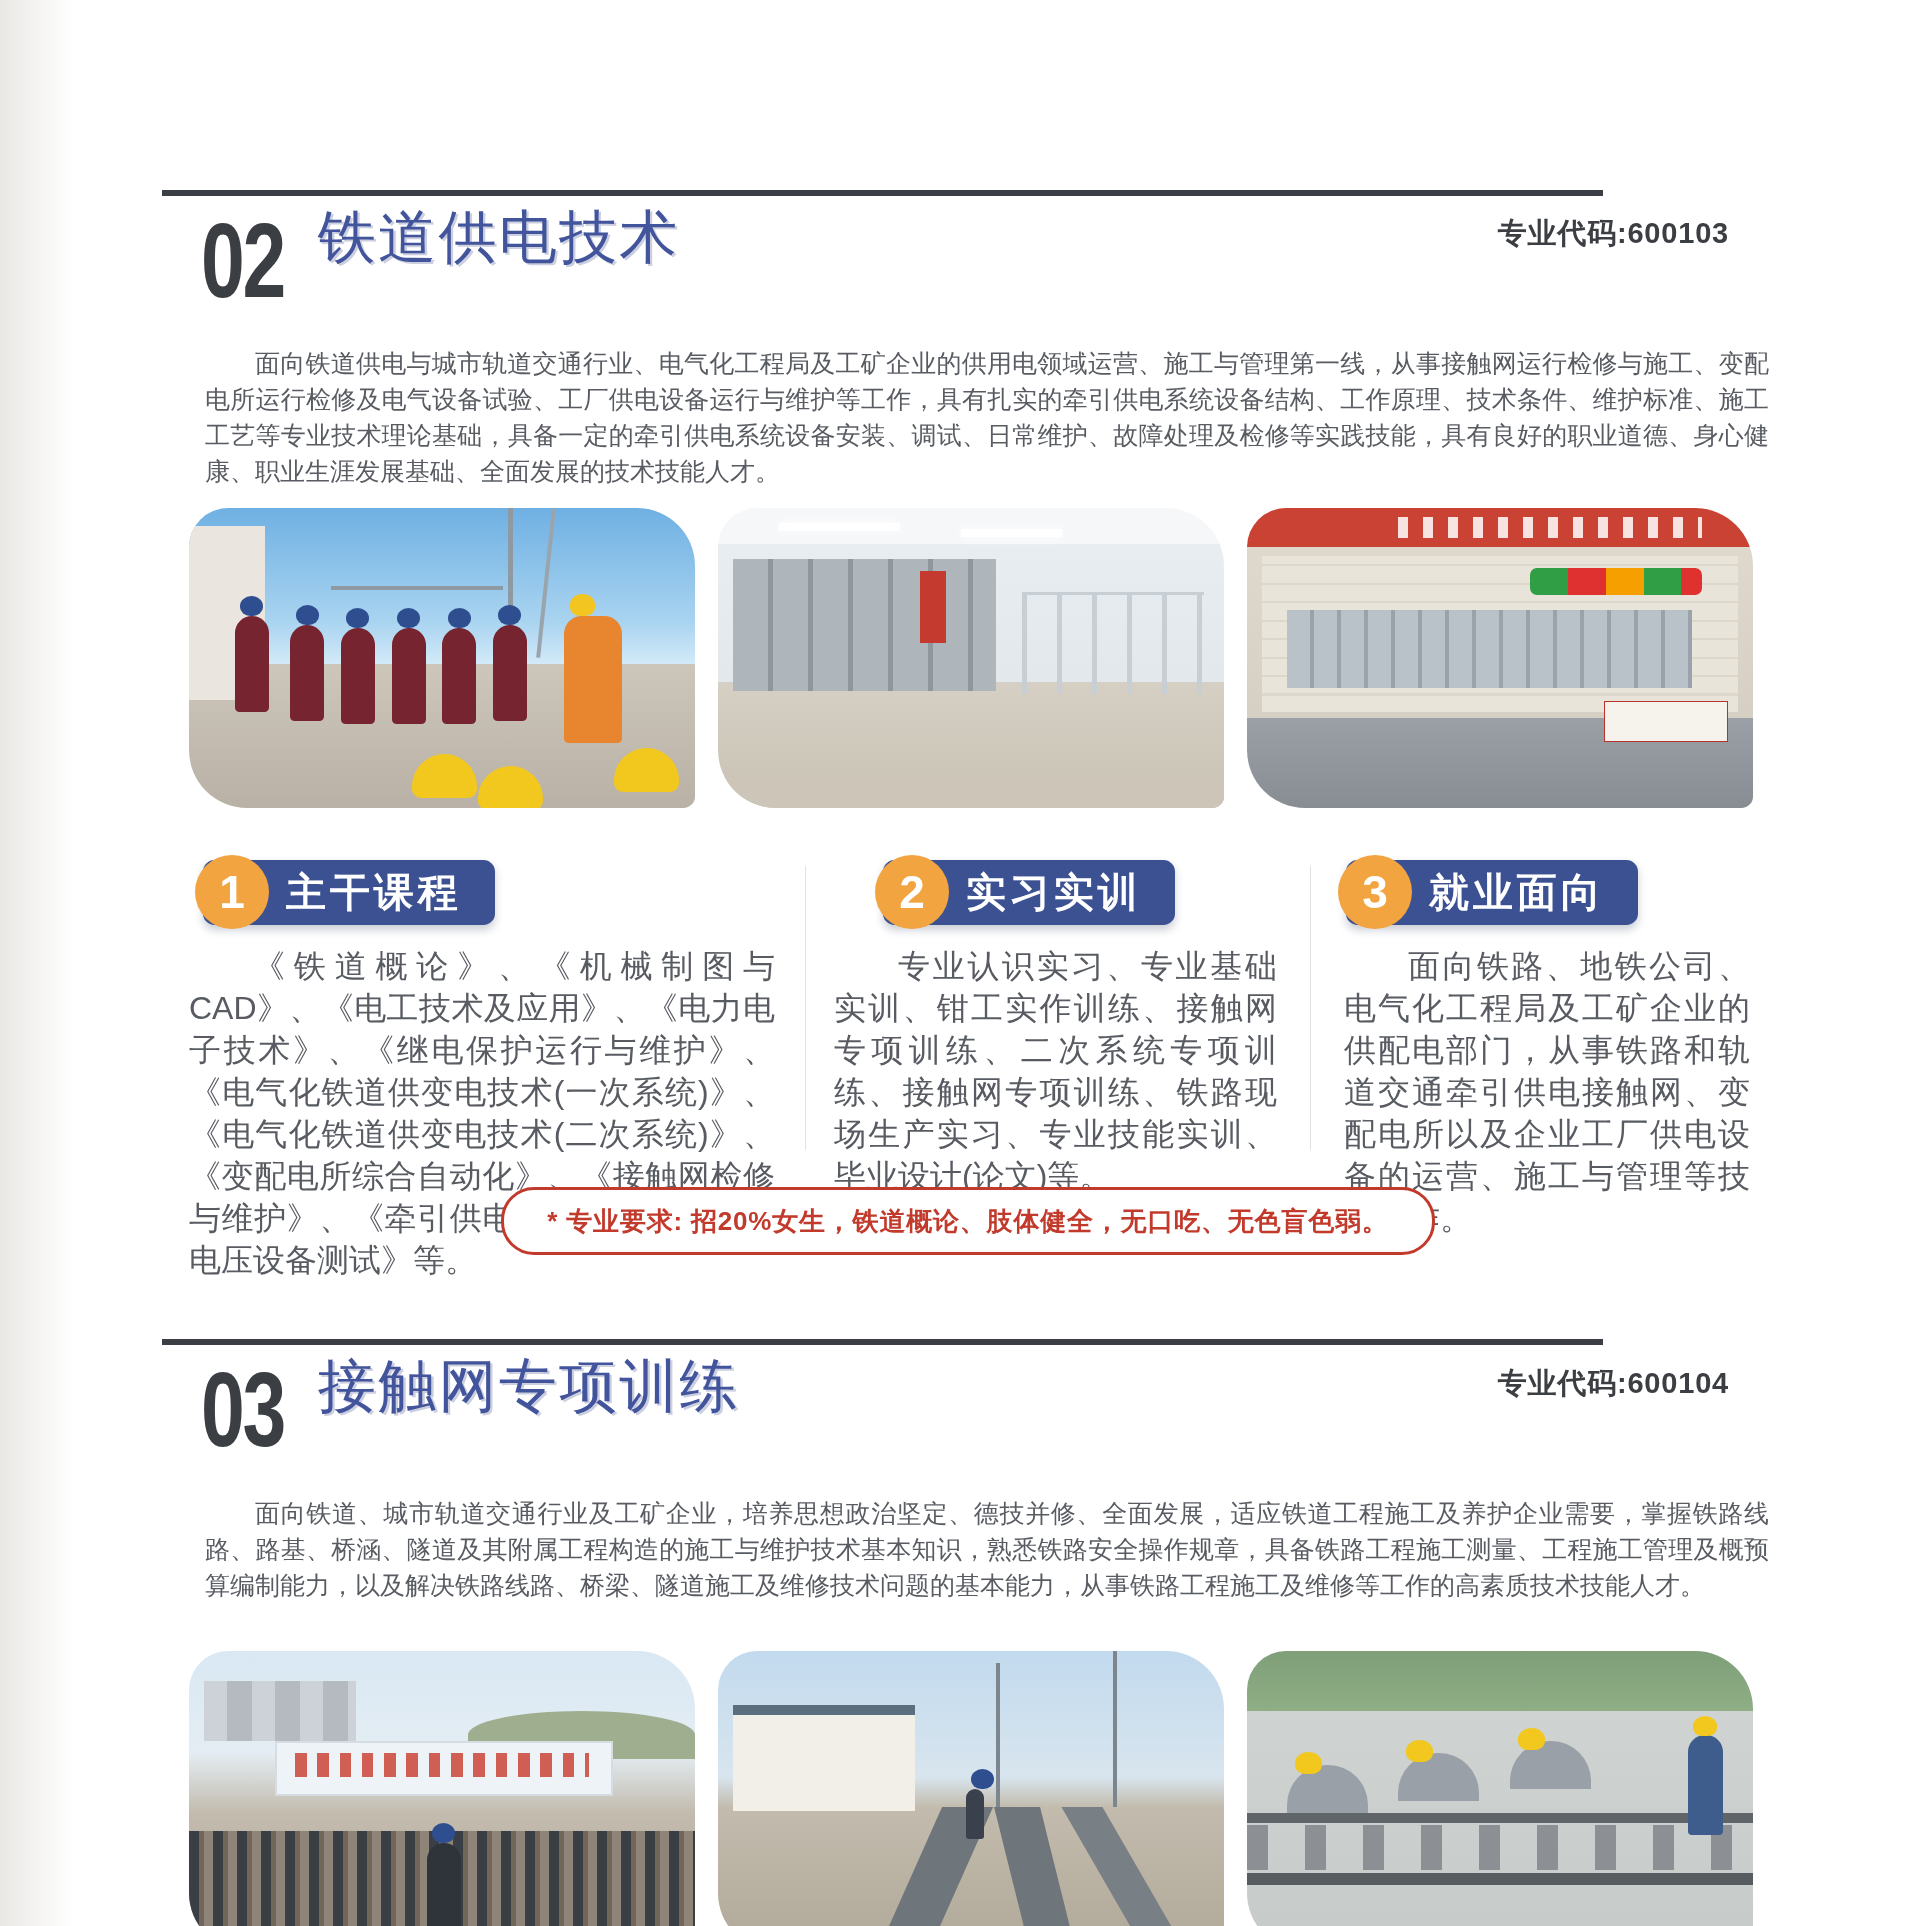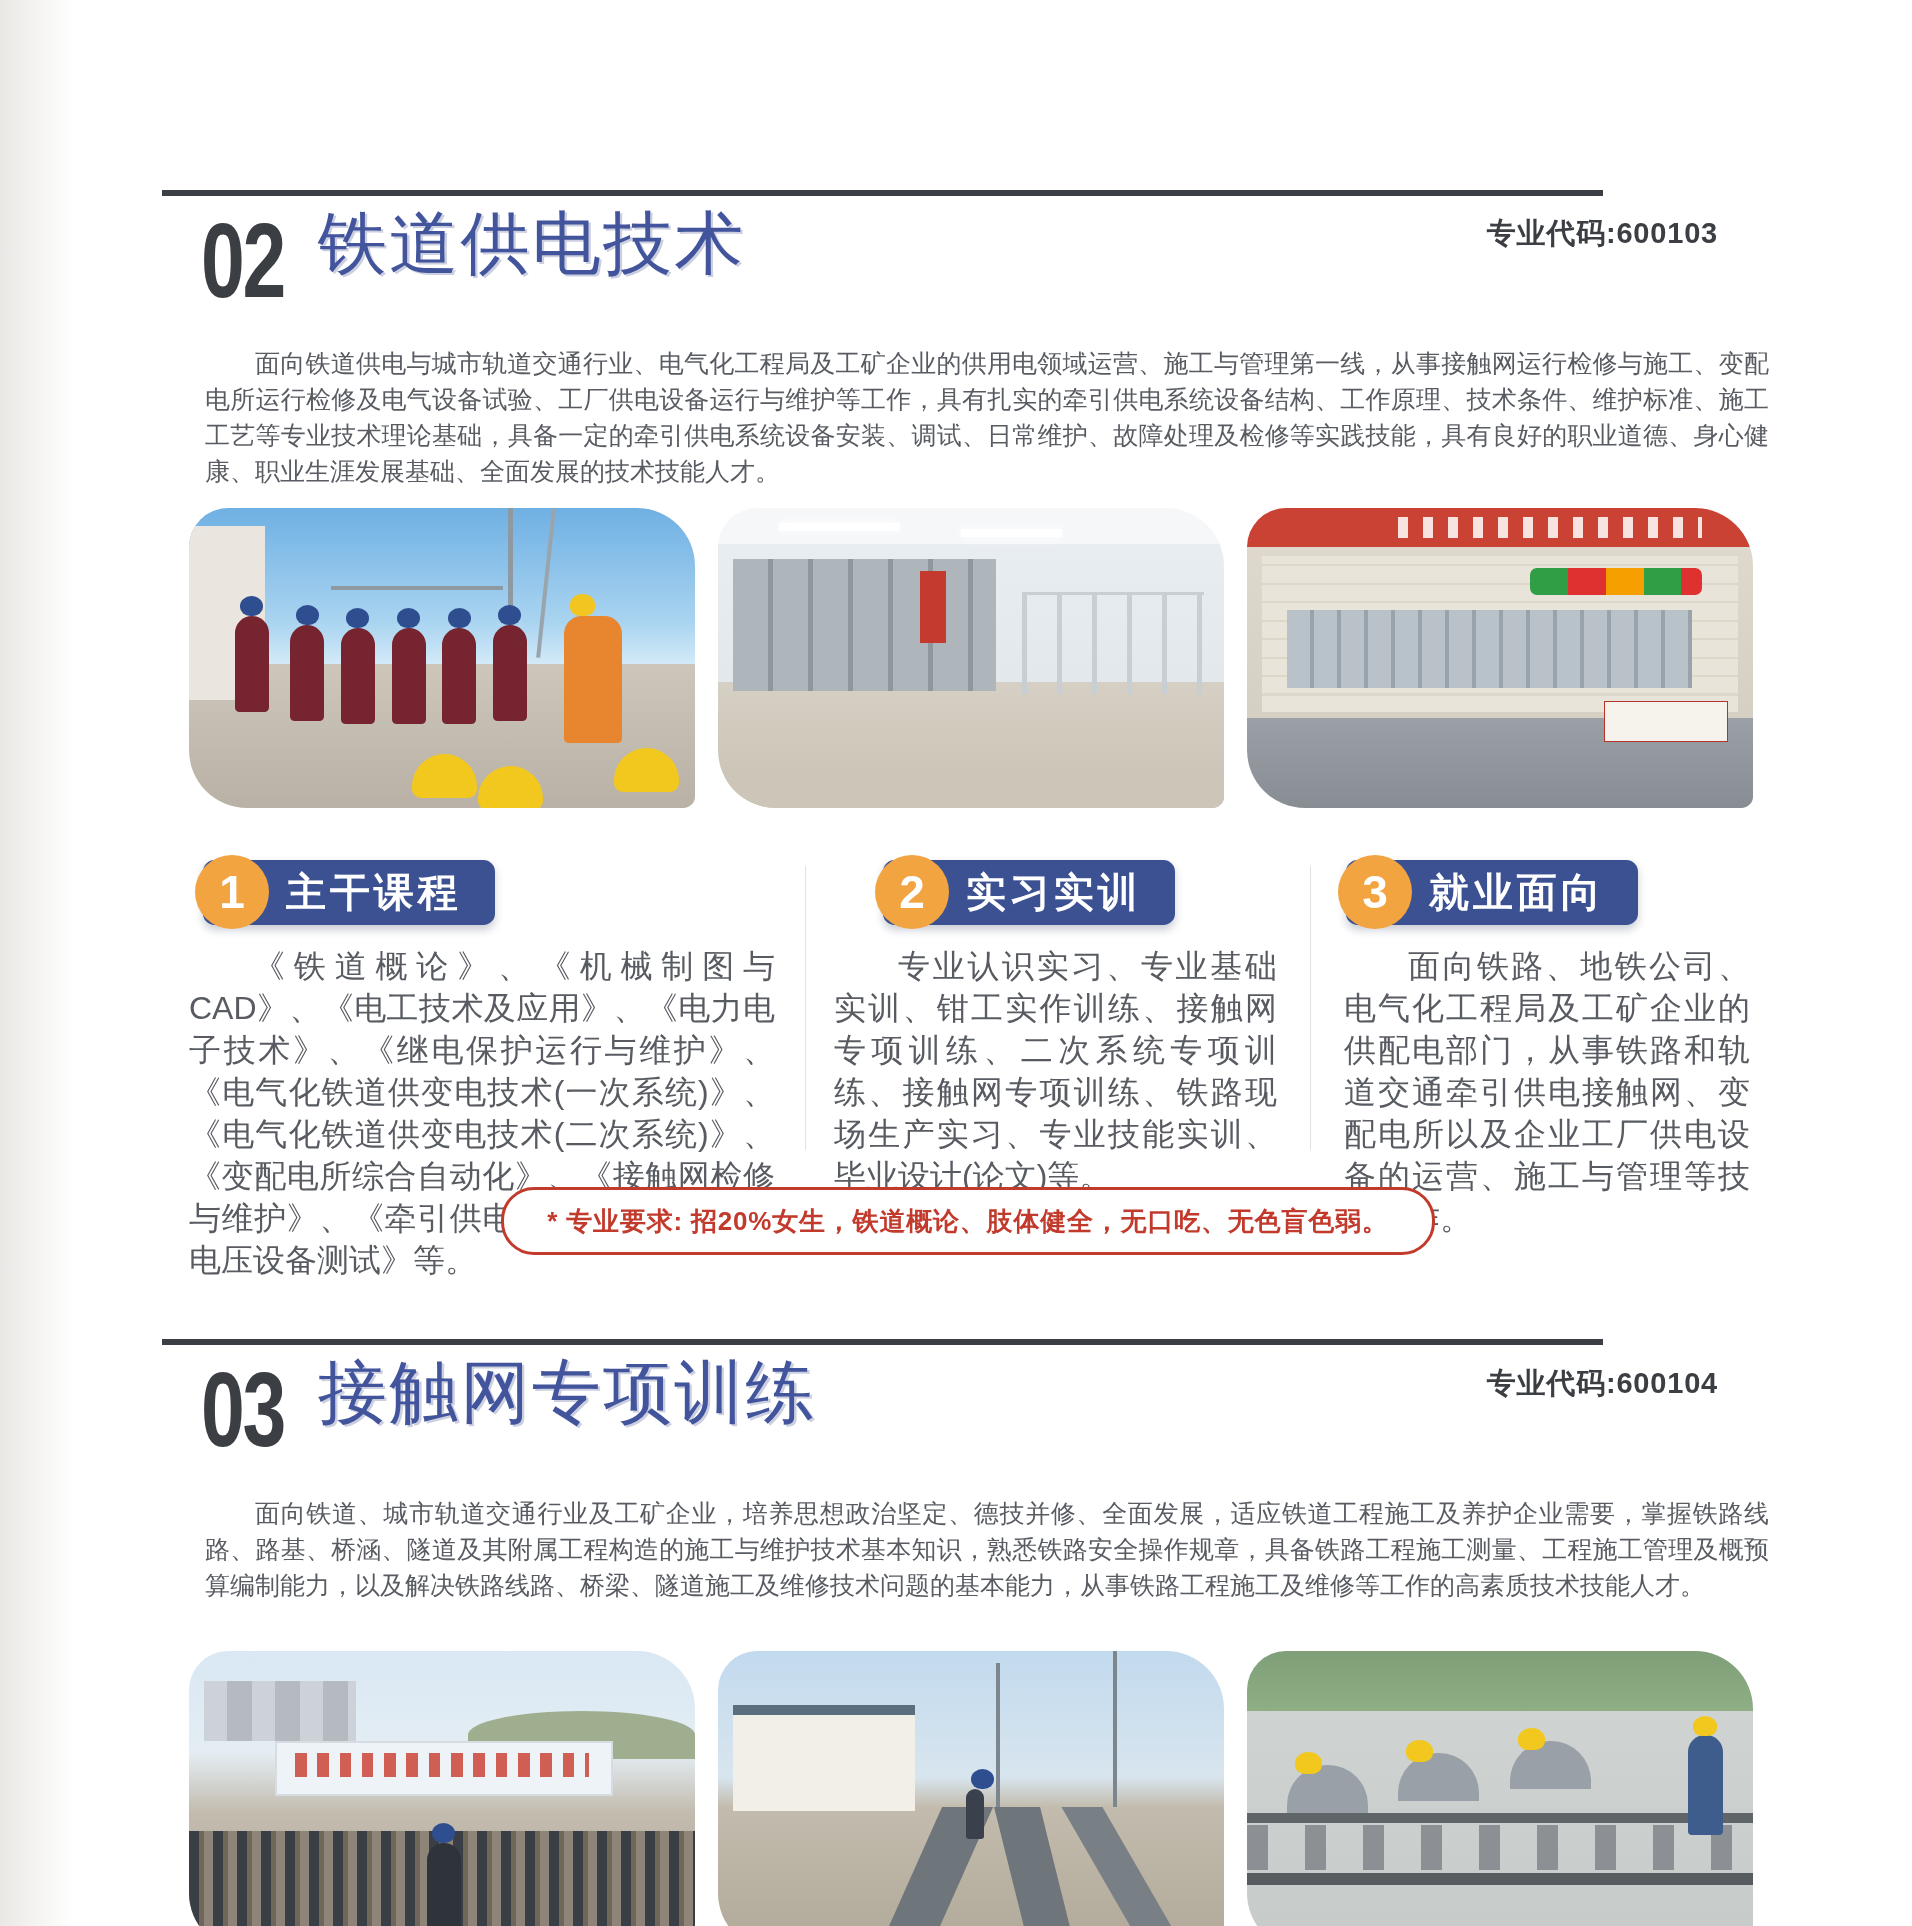--- a/index.html
+++ b/index.html
@@ -8,24 +8,24 @@
   .edge-shade{position:absolute;left:0;top:0;bottom:0;width:73px;
     background:linear-gradient(90deg,#eae8e5 0%,rgba(255,255,255,0) 100%);}
 
   .rule{position:absolute;left:162px;width:1441px;height:6.2px;background:#3b3f45;}
   #rule1{top:190px;} #rule2{top:1339px;}
 
   .headline{position:absolute;left:201px;display:flex;align-items:flex-start;}
   #headline1{top:208px;} #headline2{top:1357px;}
   .head-num{font-size:105px;line-height:1;font-weight:700;color:#3b3e43;
     transform:scaleX(.75);transform-origin:left top;letter-spacing:-3.1px;}
-  .head-title{font-family:"Liberation Serif","DejaVu Serif",serif;font-size:69px;line-height:1.05;
+  .head-title{font-family:"Liberation Serif","DejaVu Serif",serif;font-size:58px;line-height:1.05;
     color:#42549c;margin-left:6.2px;letter-spacing:2.3px;text-shadow:2.3px 2.3px 0 rgba(46,63,126,.25);}
 
-  .code-label{position:absolute;right:194px;font-size:29px;font-weight:700;color:#3b3e42;letter-spacing:0.8px;}
+  .code-label{position:absolute;right:183px;font-size:29px;font-weight:700;color:#3b3e42;letter-spacing:0.8px;}
   #code1{top:214px;} #code2{top:1364px;}
 
   .intro{position:absolute;left:188px;width:1564px;margin:17px;font-size:25px;line-height:36px;
     color:#585c62;text-align:justify;text-indent:2em;}
   #intro1{top:328px;} #intro2{top:1478px;}
 
   .photos{position:absolute;left:189px;width:1564px;height:300px;display:flex;gap:22.3px;}
   #photos1{top:508px;} #photos2{top:1651px;}
   .photo{flex:1;position:relative;overflow:hidden;border-radius:39px 58px 11.6px 58px;background:#9db8cd;}
   .photo>div{position:absolute;}

